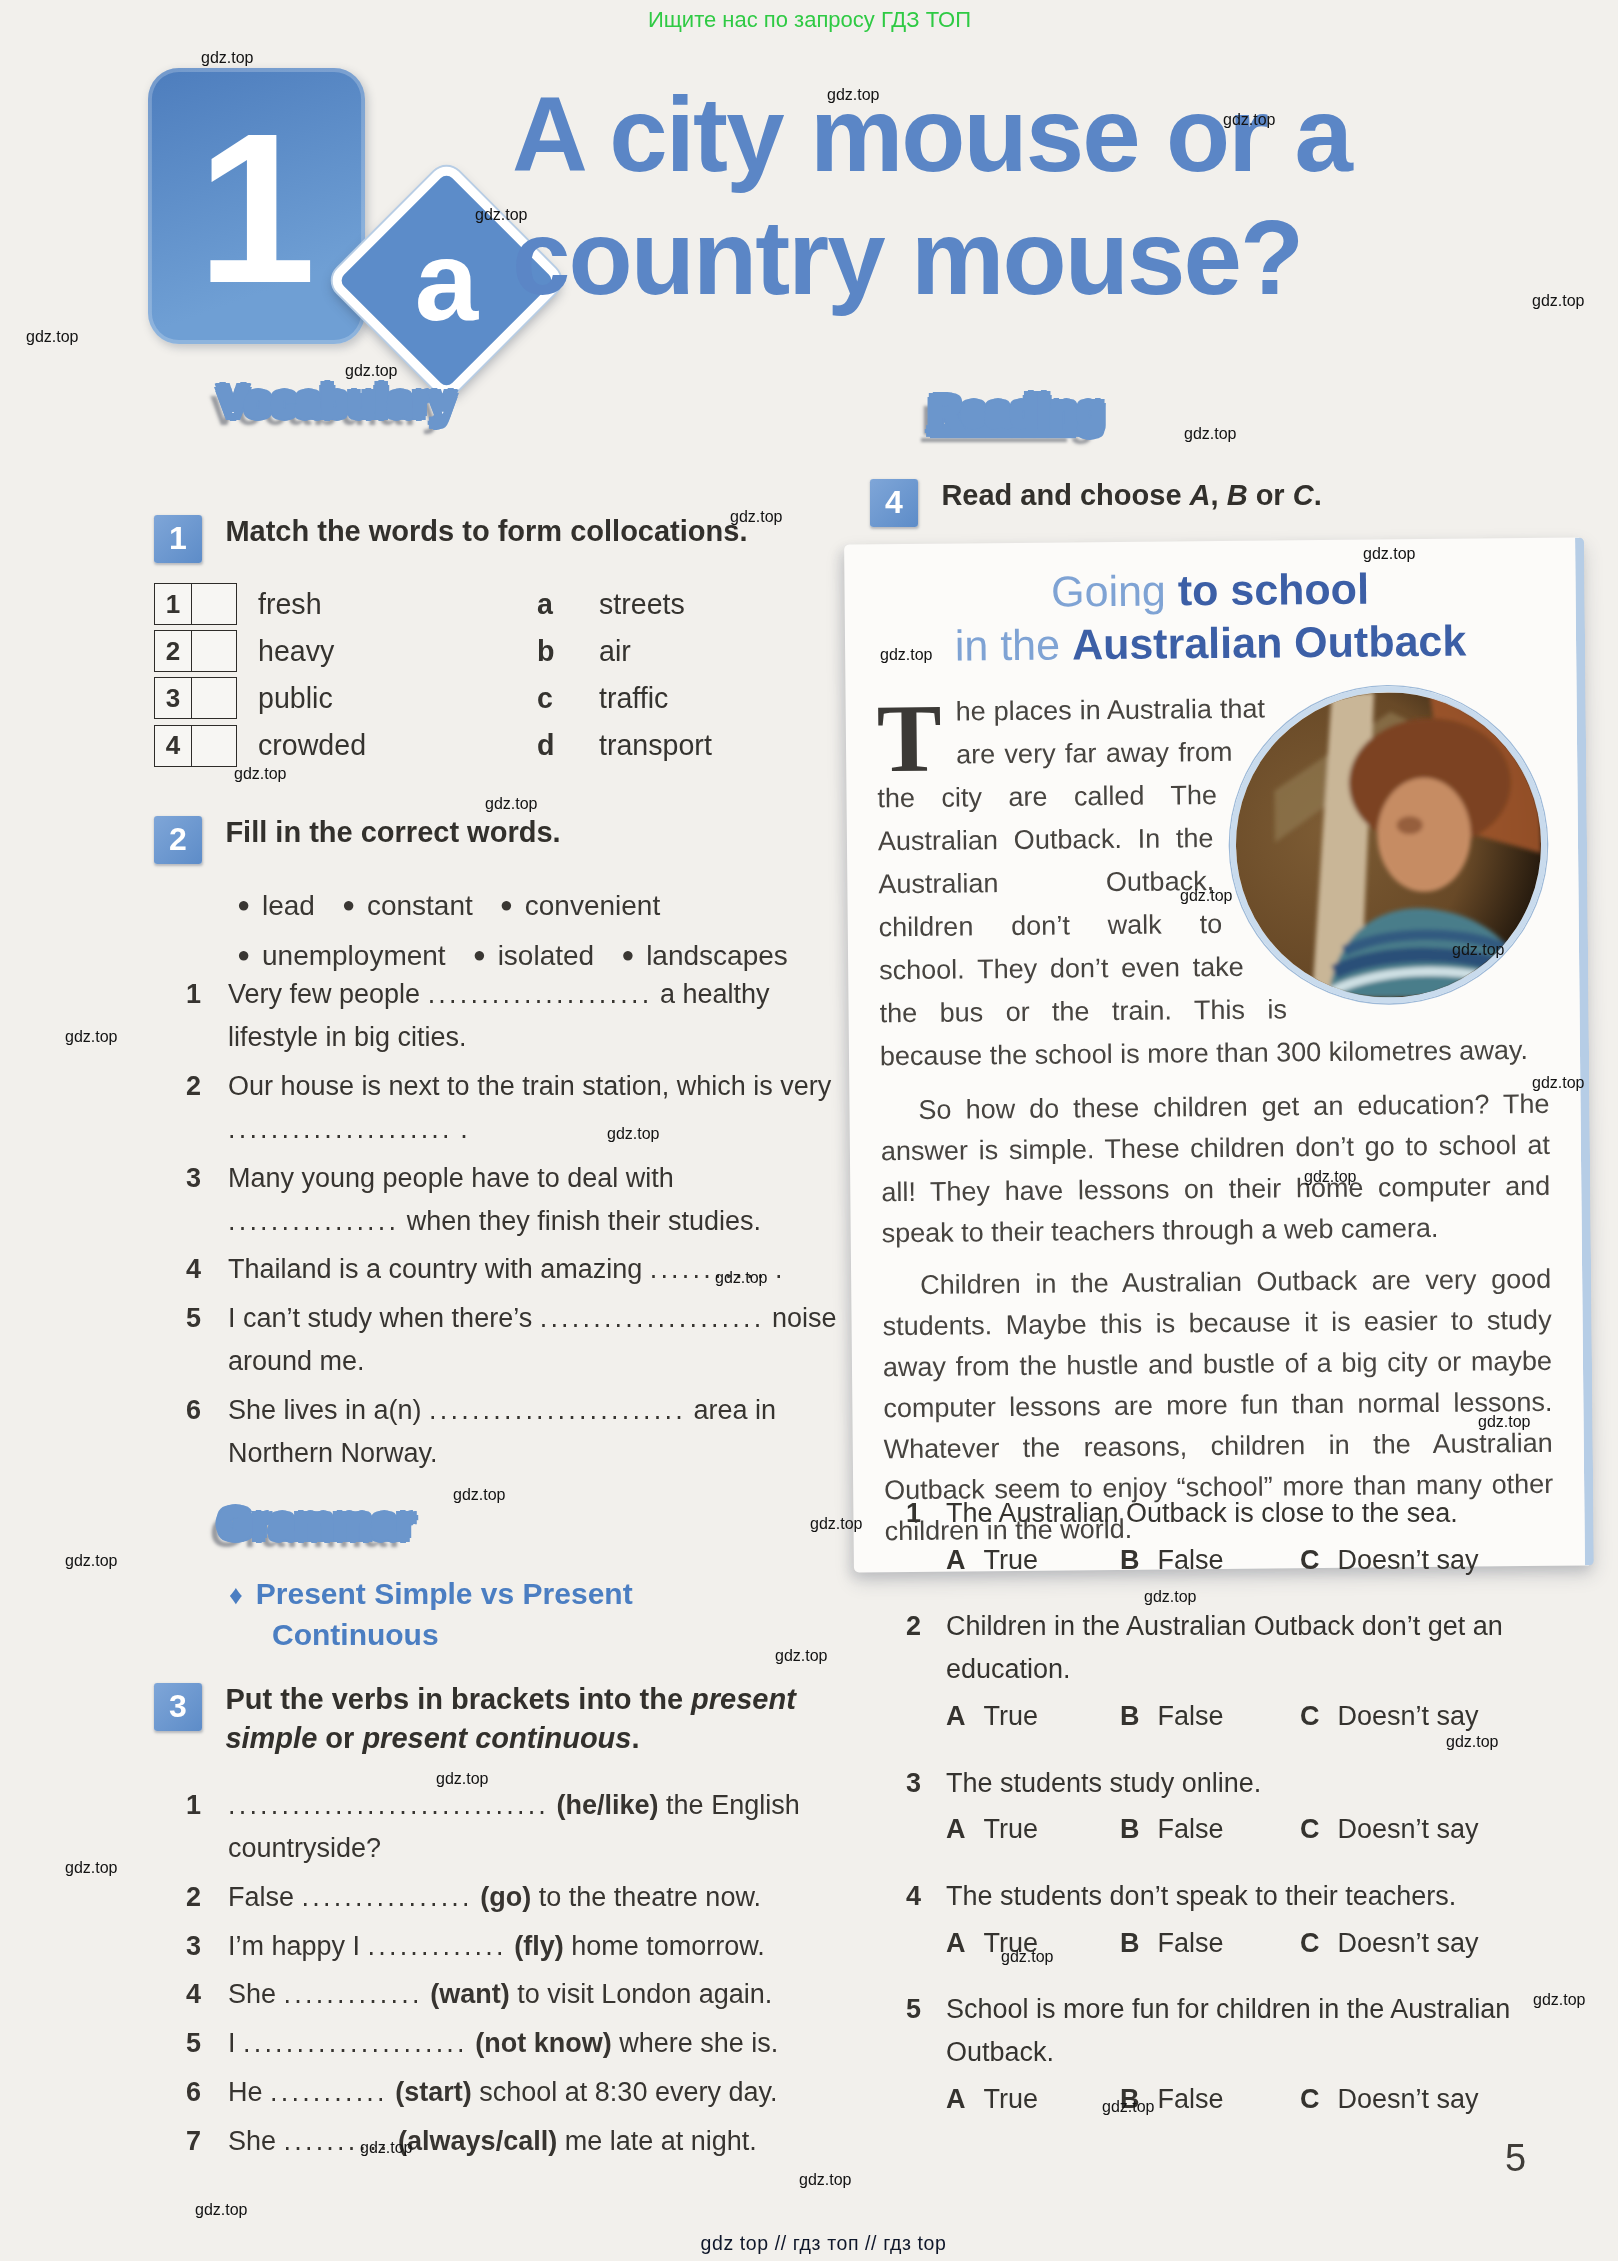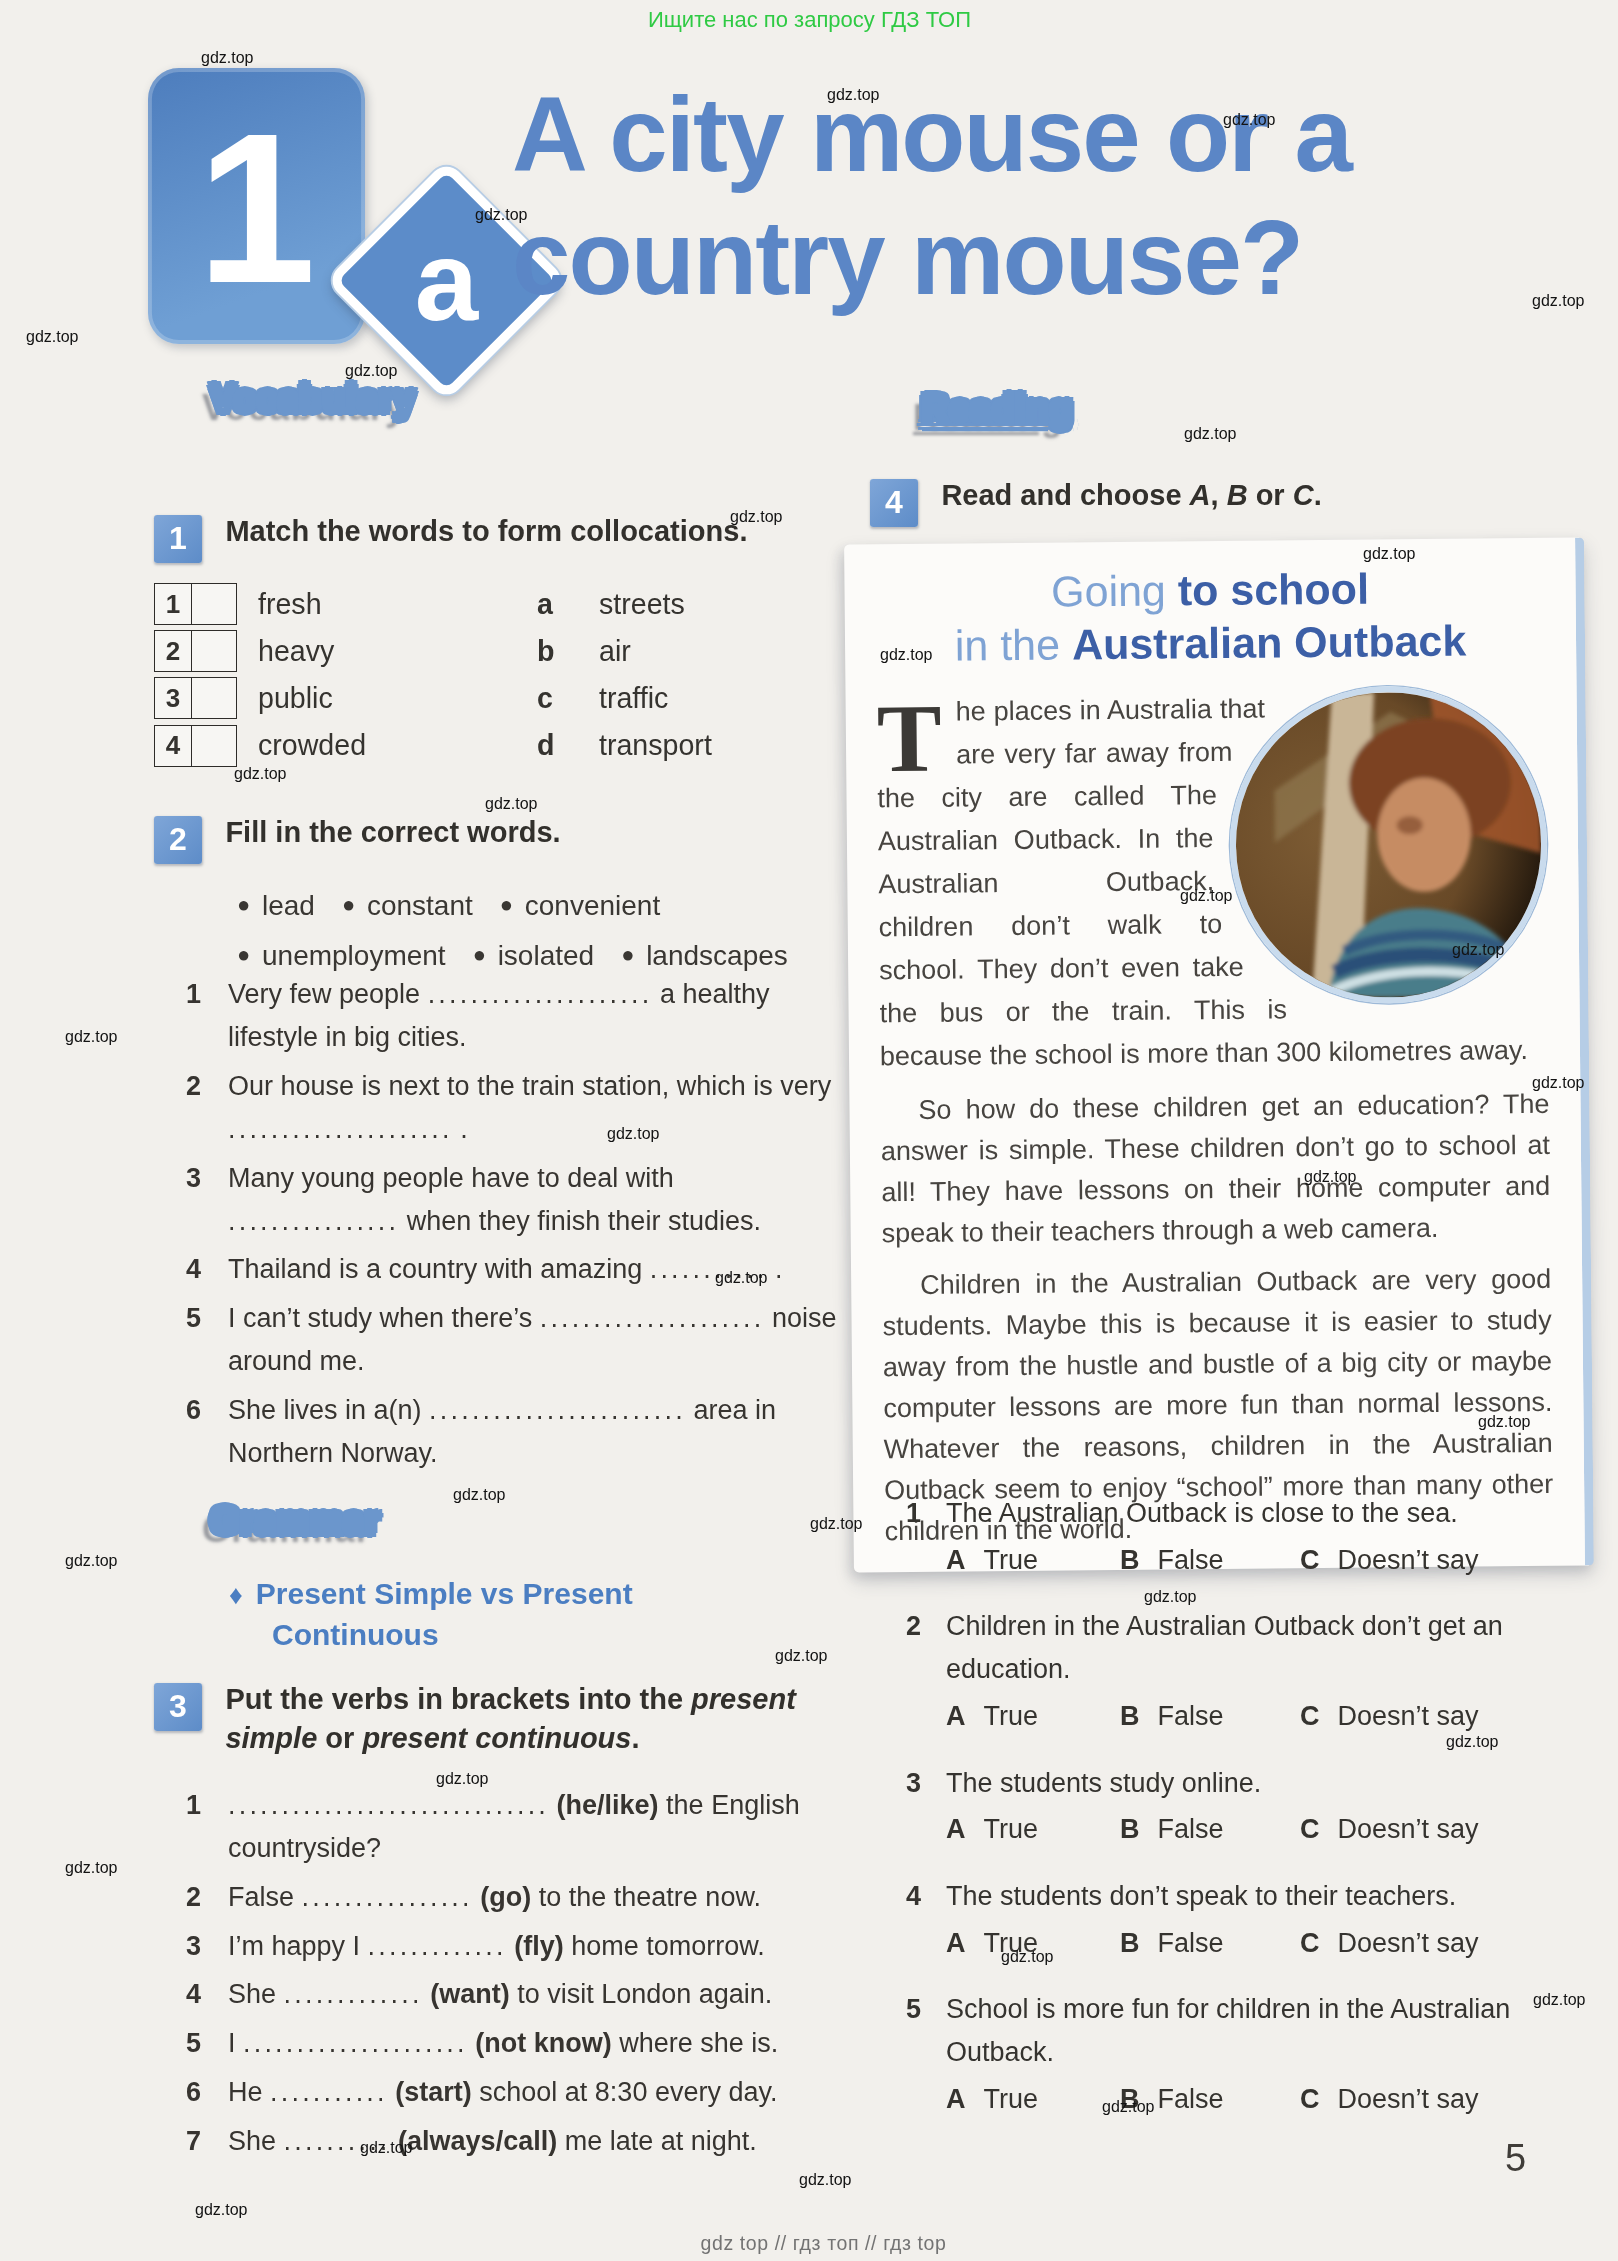--- a/index.html
+++ b/index.html
@@ -2,46 +2,46 @@
 <html style="font-size:10.4px"><head>
 <meta charset="utf-8">
 <style>
   html,body{margin:0;padding:0;}
   .page{position:relative;width:1619px;height:2261px;background:#f2f0ec;overflow:hidden;
         font-family:"Liberation Sans","DejaVu Sans",sans-serif;color:#34312d;}
   .abs{position:absolute;}
 
   
   .green-banner{left:0;right:0;top:6.5px;text-align:center;font-size:22px;color:#2fca44;}
-  .purple-footer{left:0;right:0;top:2232px;text-align:center;font-size:19.5px;color:#737373;letter-spacing:0.6px;padding-left:28px;}
+  .purple-footer{left:0;right:0;top:2232px;text-align:center;font-size:19.5px;color:#0f172a;letter-spacing:0.6px;padding-left:28px;}
   .page-number{left:1505px;top:2137px;font-size:38px;color:#403d39;}
 
   
   .wm{position:absolute;font-size:16px;color:#131313;white-space:nowrap;z-index:60;}
 
   
   .module-tile{left:148px;top:68px;width:217px;height:276px;border-radius:31px;
      background:linear-gradient(160deg,#4d7dbd,#6f9fd4 75%);
      box-shadow:inset 0 0 0 3.9px rgba(255,255,255,.22), 2.6px 3.9px 9px rgba(60,70,90,.25);}
   .module-tile .num{display:block;width:100%;height:100%;line-height:279px;text-align:center;
      font-size:214px;font-weight:bold;color:#fff;}
   .module-badge{left:361px;top:195px;width:153px;height:153px;transform:rotate(45deg);
      background:#5c8cc9;border:9px solid #fff;border-radius:17px;
      box-shadow:0 0 0 1.9px #b7cde5, 3.9px 3.9px 10.4px rgba(50,60,80,.35);}
   .module-badge .letter{position:absolute;left:0;top:0;width:100%;height:100%;transform:rotate(-45deg);
      display:flex;align-items:center;justify-content:center;font-size:114px;font-weight:bold;color:#fff;}
   .page-title{left:512px;top:73px;font-size:105px;line-height:123px;font-weight:bold;
      color:#5b86c6;letter-spacing:-1.9px;white-space:nowrap;}
 
   
-  .bubble{font-size:36px;font-weight:bold;letter-spacing:1.3px;color:#fff;
+  .bubble{font-size:42px;font-weight:bold;letter-spacing:1.3px;color:#fff;
      -webkit-text-stroke:6.5px #6b96cc;
      text-shadow:5.2px 0 0 #6b96cc,-5.2px 0 0 #6b96cc,0 5.2px 0 #6b96cc,0 -5.2px 0 #6b96cc,
        3.9px 3.9px 0 #6b96cc,-3.9px 3.9px 0 #6b96cc,3.9px -3.9px 0 #6b96cc,-3.9px -3.9px 0 #6b96cc,
-       -9px 9px 3.2px rgba(75,80,92,.55);}
+       -9px 9px 3.2px rgba(75,80,92,.55);margin-left:8px;}
 
   
   .subhead{font-size:30px;font-weight:bold;color:#4b7ec2;padding-left:43px;text-indent:-43px;line-height:40px;}
   .subhead .diamond{margin-right:13px;font-size:27px;}
 
   
   .ex-row{display:flex;align-items:flex-start;}
   .ex-num{flex:0 0 48px;width:48px;height:48px;border-radius:3.2px;margin-top:2.6px;
      background:linear-gradient(135deg,#7fa6d8,#5d8cc8);color:#fff;font-size:32px;font-weight:bold;
      display:flex;align-items:center;justify-content:center;box-shadow:0.6px 1.3px 2.6px rgba(70,80,100,.35);}

